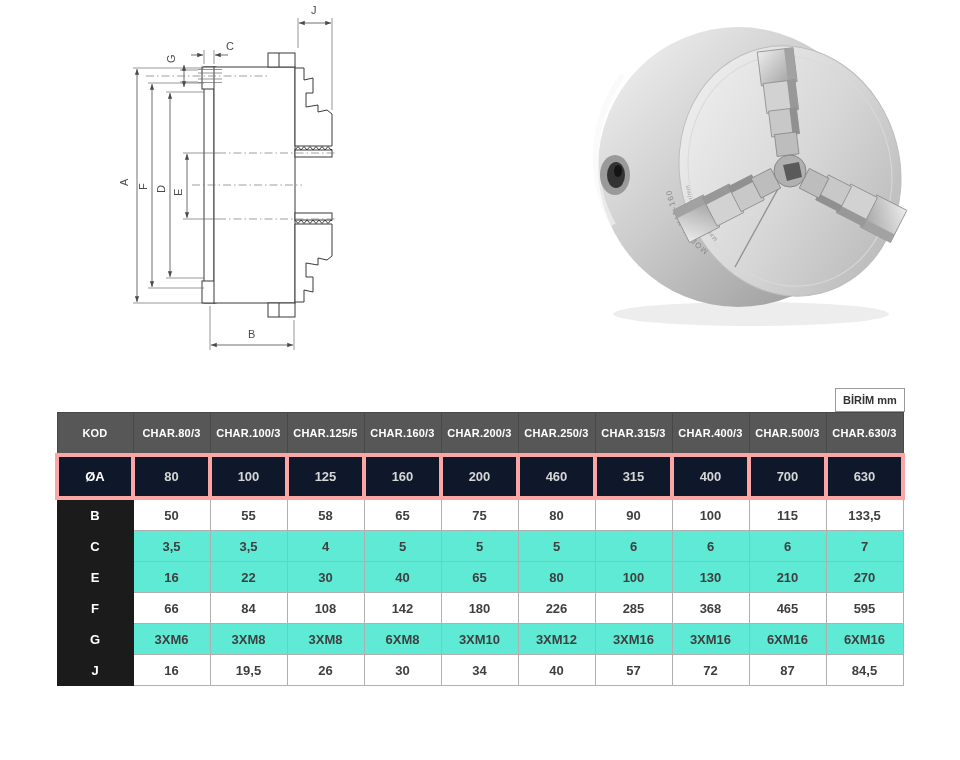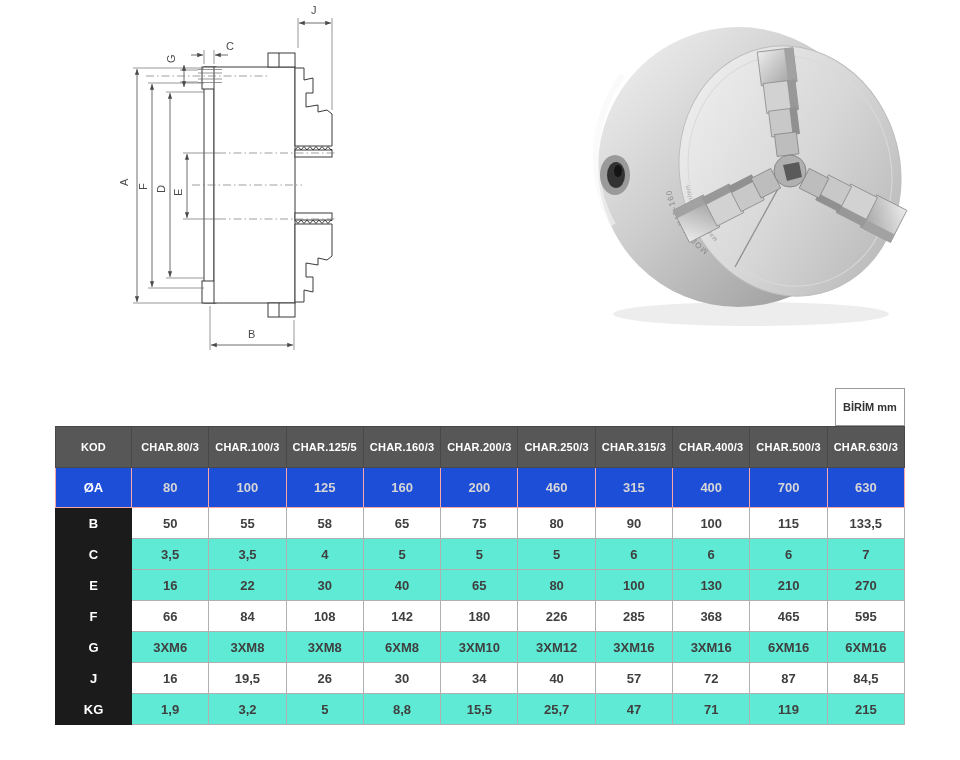--- a/index.html
+++ b/index.html
@@ -14,30 +14,30 @@
   .thin{stroke:#6b6b6b;stroke-width:0.7;fill:none;}
   .dim{stroke:#4a4a4a;stroke-width:0.8;fill:none;}
   .cl{stroke:#777;stroke-width:0.7;fill:none;stroke-dasharray:8 3 1.5 3;}
 
   
   #photo{position:absolute;left:583px;top:15px;}
 
   
   .table-wrap{position:absolute;left:55px;top:388px;width:850px;}
   .unit-box{width:70px;margin-left:auto;border:1px solid #9a9a9a;background:#fff;color:#333;
-            font-size:11px;font-weight:bold;text-align:center;padding:12px 0;box-sizing:border-box;}
+            font-size:11px;font-weight:bold;text-align:center;padding:5px 0;box-sizing:border-box;}
   table{border-collapse:collapse;width:850px;table-layout:fixed;border-radius:13px;}
   col.first{width:76px;}
   thead th{background:#575757;color:#ffffff;font-size:11px;font-weight:700;height:38px;
            border:1px solid #484848;letter-spacing:.2px;}
   td{text-align:center;font-size:13px;font-weight:700;color:#3f3f3f;height:28px;
      border:1px solid #b0b0b0;background:#ffffff;}
   td.rowlabel{background:#1b1b1b;color:#ffffff;border:1px solid #1b1b1b;font-size:13px;}
   tr.alt td:not(.rowlabel){background:#5eead4;}
-  tr.dark td{background:#1d4ed8;color:#d6d6d6;height:37px;border:1px solid #fca5a5;}
+  tr.dark td{background:#0f172a;color:#d6d6d6;height:37px;border:4px solid #fca5a5;}
   tr.dark td.rowlabel{color:#ffffff;}
 </style>
 </head>
 <body>
 
 <div class="page">
 
   <svg id="drawing" width="300" height="362" viewBox="0 0 300 362">
     <defs>
       <pattern id="hx" width="5" height="5" patternUnits="userSpaceOnUse" patternTransform="rotate(45)">
@@ -311,30 +311,17 @@
             <td>19,5</td>
             <td>26</td>
             <td>30</td>
             <td>34</td>
             <td>40</td>
             <td>57</td>
             <td>72</td>
             <td>87</td>
             <td>84,5</td>
           </tr>
-          <tr class="alt">
-            <td class="rowlabel">KG</td>
-            <td>1,9</td>
-            <td>3,2</td>
-            <td>5</td>
-            <td>8,8</td>
-            <td>15,5</td>
-            <td>25,7</td>
-            <td>47</td>
-            <td>71</td>
-            <td>119</td>
-            <td>215</td>
-          </tr>
         </tbody>
     </table>
   </div>
 
 </div>
 
 </body></html>

